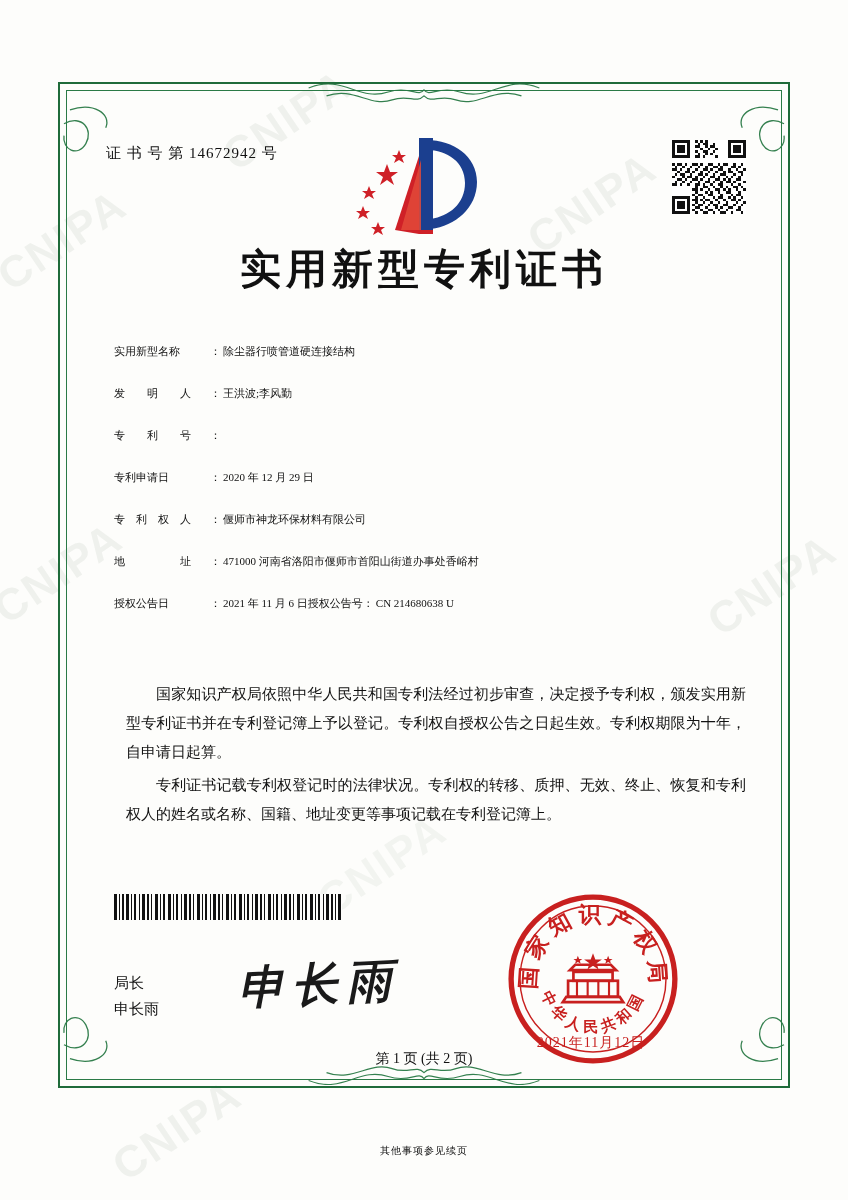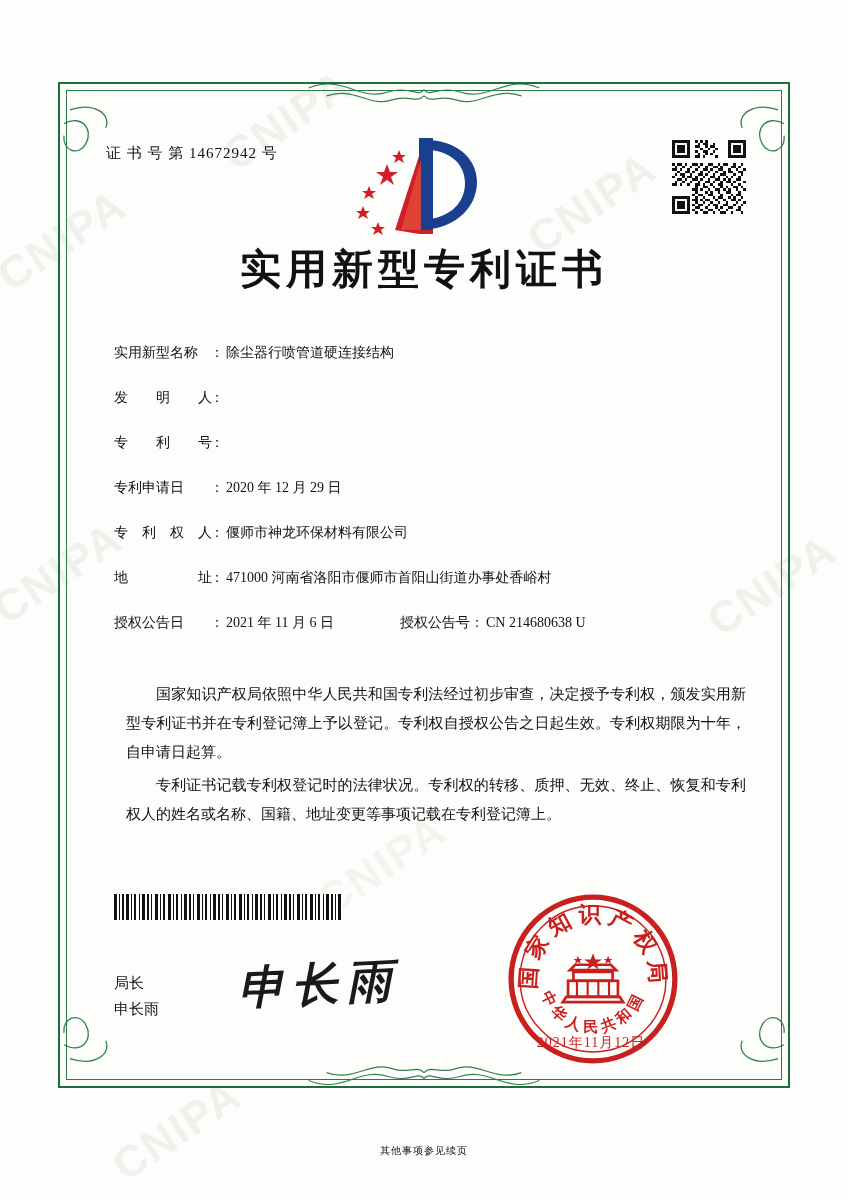--- a/index.html
+++ b/index.html
@@ -116,40 +116,39 @@
   .fields {
     position: absolute;
     left: 56px;
     right: 40px;
     top: 262px;
   }
   .field-row {
     display: flex;
     align-items: baseline;
     margin-bottom: 27px;
-    font-size: 14px;
+    font-size: 11px;
     color: #111;
   }
   .field-label {
     width: 96px;
     flex: none;
     letter-spacing: 0px;
     white-space: nowrap;
   }
   .field-colon {
     margin-right: 2px;
   }
   .field-value {
     flex: 1;
   }
   .field-value.mono-ish {
     letter-spacing: 0.5px;
   }
   .inline-second {
-    margin-left: 66px;
   }
 
   .paras {
     position: absolute;
     left: 56px;
     right: 44px;
     top: 598px;
     font-size: 15px;
     line-height: 29px;
     color: #111;
@@ -491,20 +490,21 @@
 
     <div class="fields">
       <div class="field-row">
         <span class="field-label">实用新型名称</span>
         <span class="field-colon">：</span>
         <span class="field-value">除尘器行喷管道硬连接结构</span>
       </div>
       <div class="field-row">
         <span class="field-label">发　　明　　人</span>
         <span class="field-colon">：</span>
+        <span class="field-value">王洪波;李风勤</span>
       </div>
       <div class="field-row">
         <span class="field-label">专　　利　　号</span>
         <span class="field-colon">：</span>
       </div>
       <div class="field-row">
         <span class="field-label">专利申请日</span>
         <span class="field-colon">：</span>
         <span class="field-value">2020 年 12 月 29 日</span>
       </div>
@@ -623,16 +623,17 @@
         <polygon points="-26,-14 26,-14 20,-20 -20,-20" fill="none" stroke="#c8201f" stroke-width="3"></polygon>
         <g fill="#c8201f">
           <polygon points="0,-33 2.6,-26 10,-26 4,-21.6 6.2,-14.6 0,-19 -6.2,-14.6 -4,-21.6 -10,-26 -2.6,-26"></polygon>
           <polygon points="-17,-30 -15.6,-26.6 -12,-26.6 -14.8,-24.5 -13.8,-21 -17,-23.1 -20.2,-21 -19.2,-24.5 -22,-26.6 -18.4,-26.6"></polygon>
           <polygon points="17,-30 18.4,-26.6 22,-26.6 19.2,-24.5 20.2,-21 17,-23.1 13.8,-21 14.8,-24.5 12,-26.6 15.6,-26.6"></polygon>
         </g>
       </g>
     </svg>
     <div class="seal-date">2021年11月12日</div>
 
+    <div class="page-num">第 1 页 (共 2 页)</div>
   </div>
 
   <div class="footer-note">其他事项参见续页</div>
 </div>
 
 </body></html>

